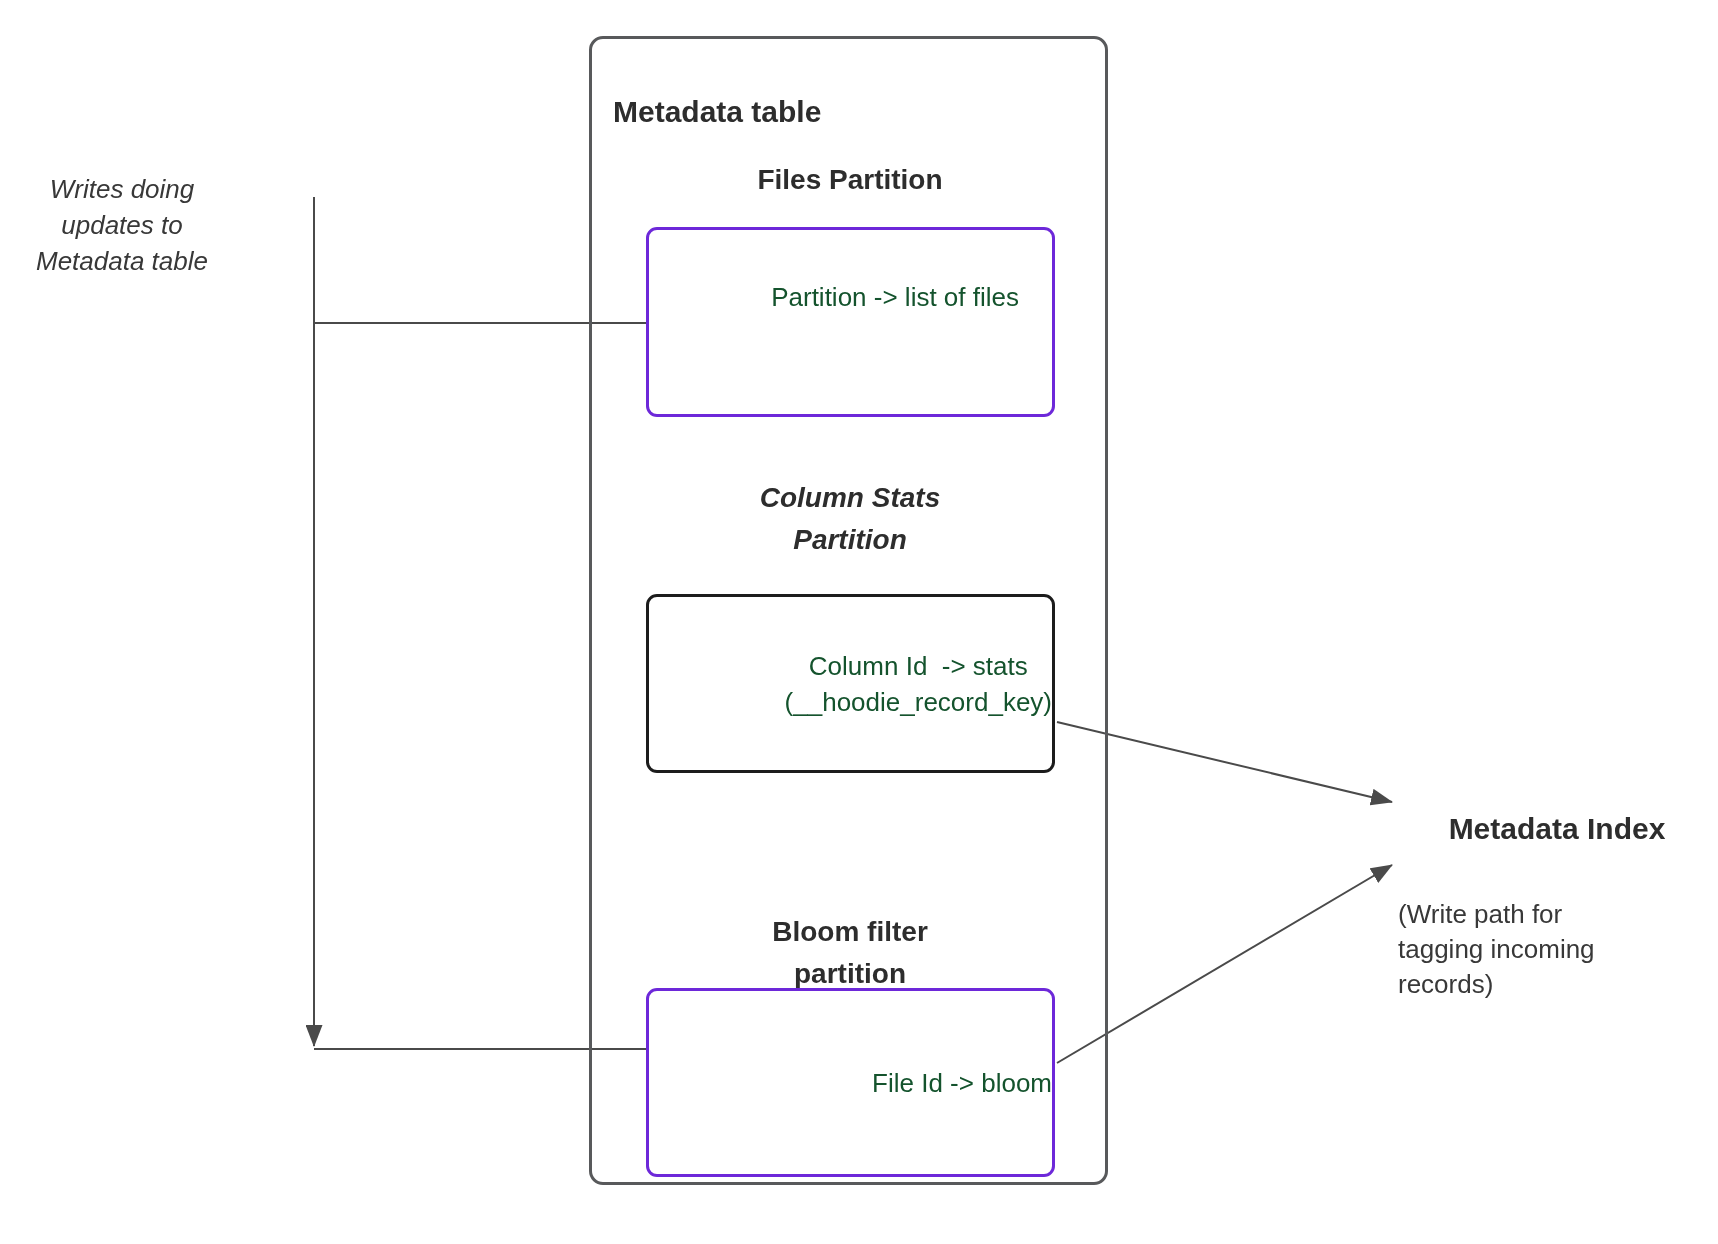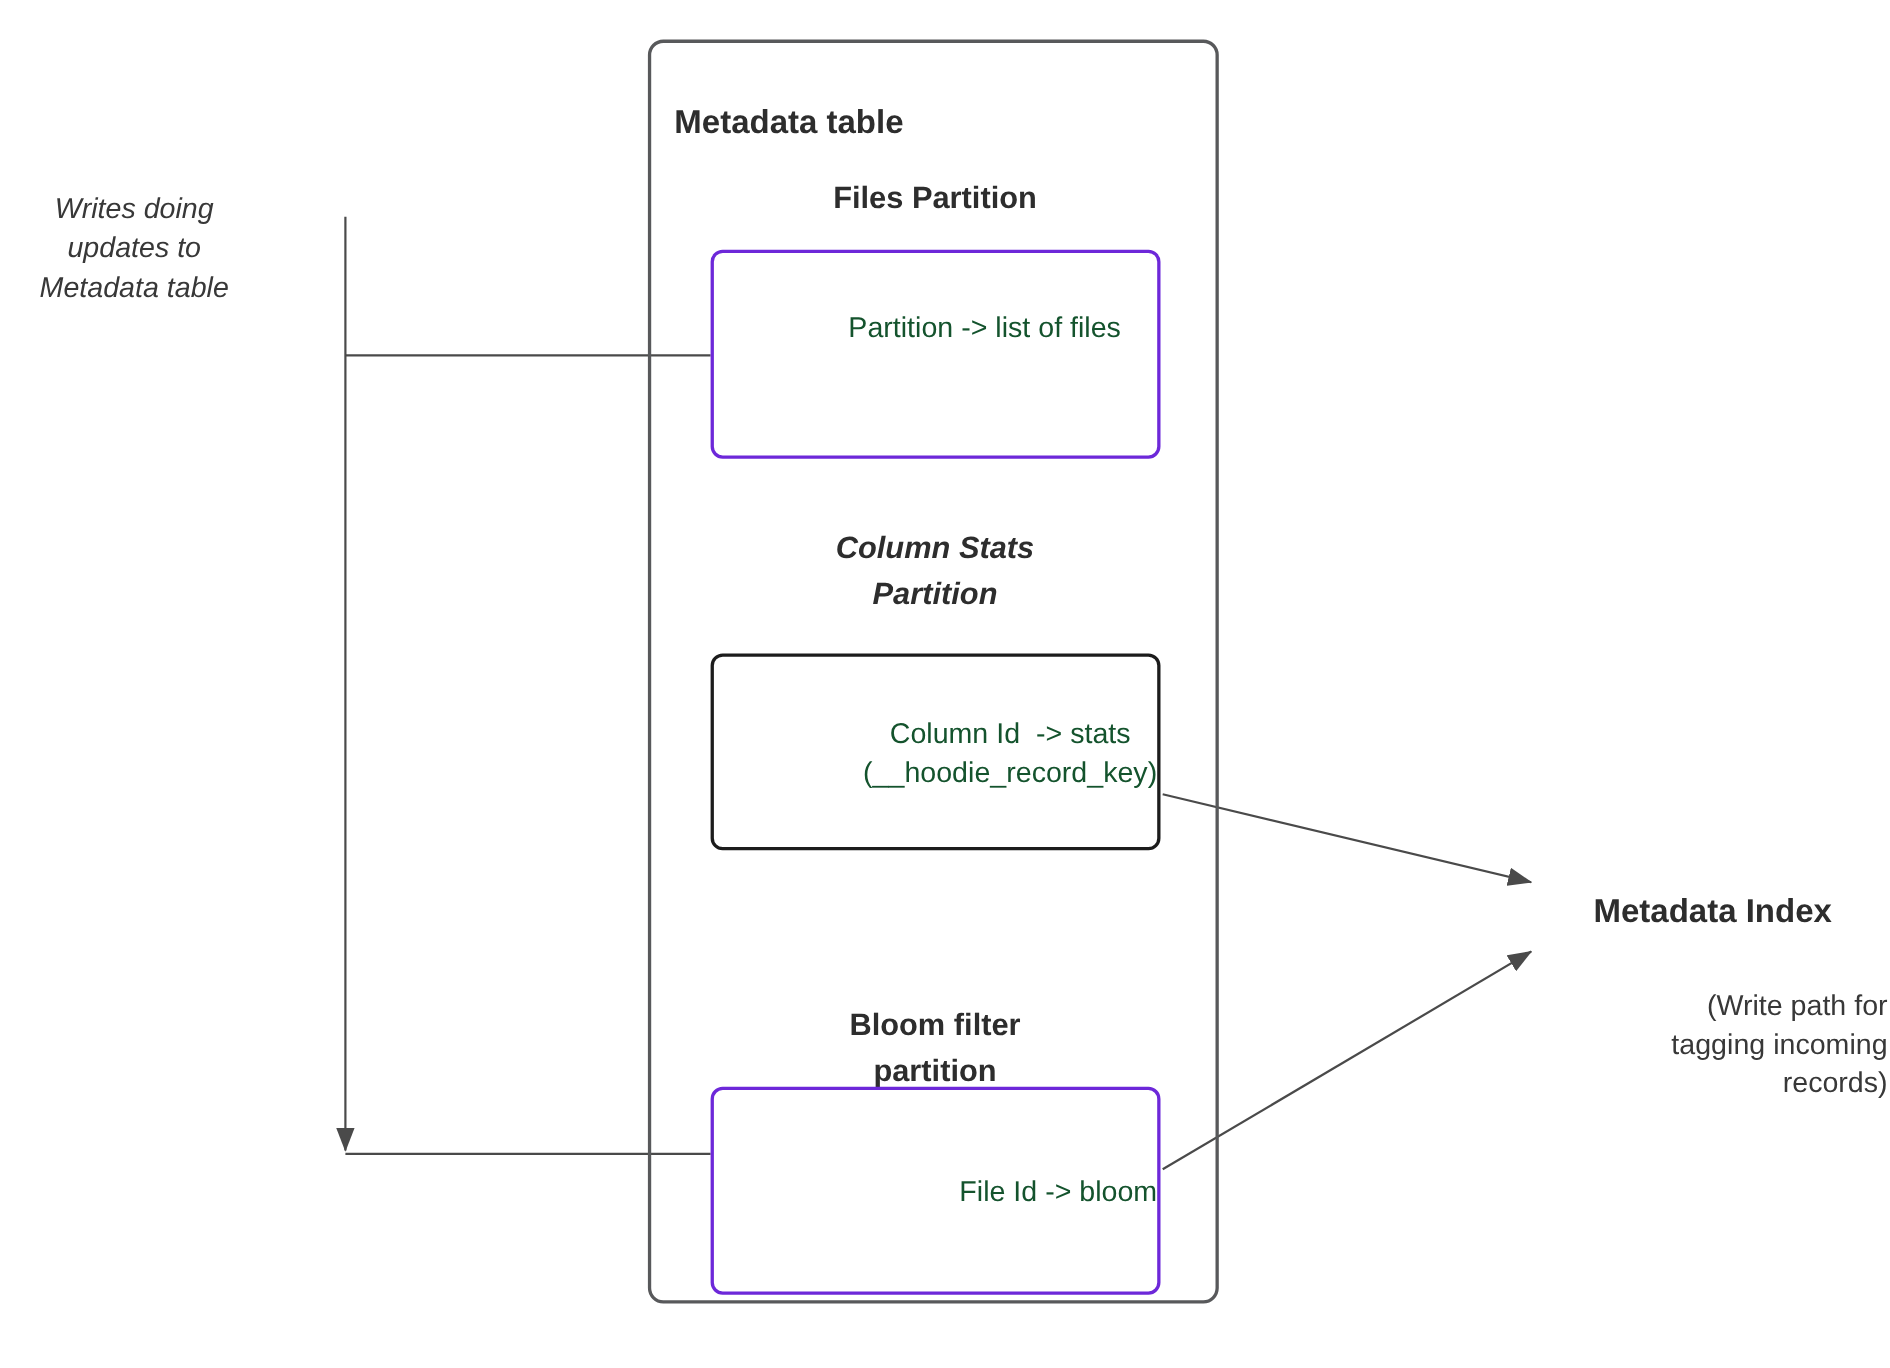--- a/index.html
+++ b/index.html
@@ -88,21 +88,21 @@
     left: 1398px; top: 812px; width: 318px;
     text-align: center;
     font-size: 30px;
     font-weight: bold;
     color: #2d2d2d;
     white-space: nowrap;
   }
   .index-note {
     position: absolute;
     left: 1398px; top: 897px; width: 318px;
-    text-align: right;
+    text-align: left;
     font-size: 26px;
     line-height: 35px;
     white-space: pre-line;
     color: #383838;
   }
 </style>
 </head>
 <body>
 
 <div class="canvas">

